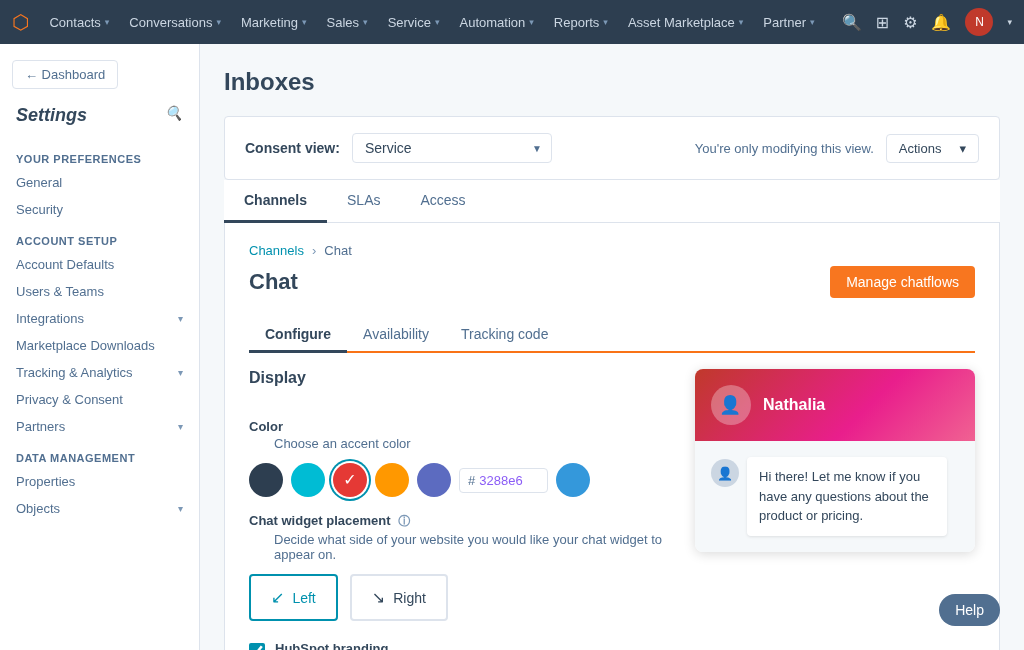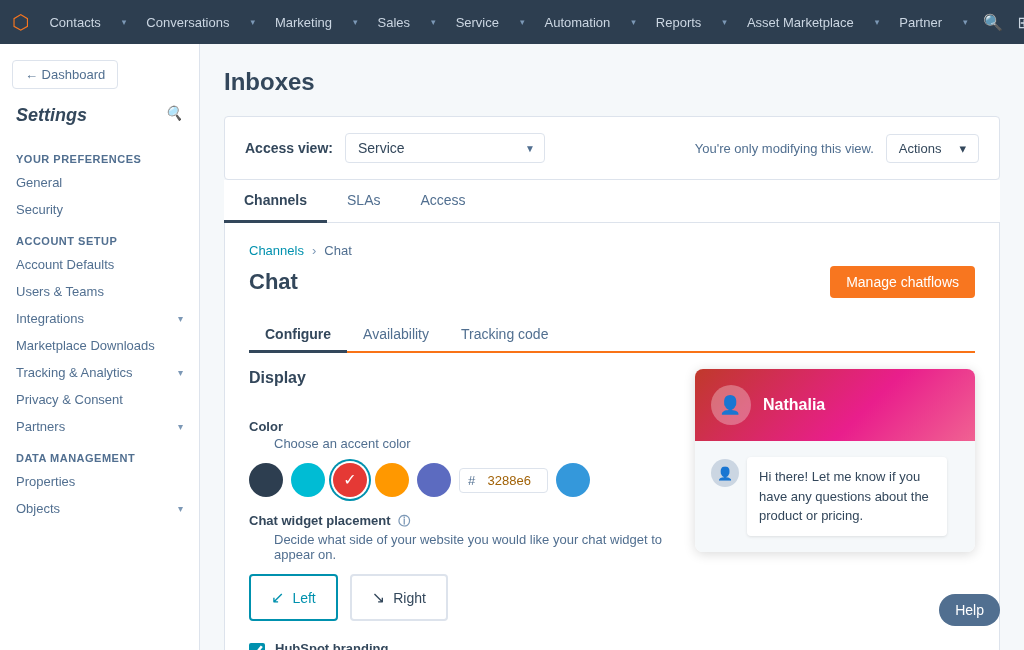--- a/index.html
+++ b/index.html
@@ -15,21 +15,21 @@
       gap: 4px;
     }
     .nav-logo { color: #f8761f; font-size: 20px; margin-right: 8px; }
     .nav-item {
       color: #cbd6e2;
       font-size: 13px;
       padding: 4px 8px;
       cursor: pointer;
       display: flex;
       align-items: center;
-      gap: 21px;
+      gap: 4px;
       white-space: nowrap;
     }
     .nav-chevron { font-size: 9px; color: #7c98b6; }
     .nav-spacer { flex: 1; }
     .nav-icons { display: flex; align-items: center; gap: 14px; }
     .nav-icon { color: #cbd6e2; font-size: 16px; cursor: pointer; }
     .nav-avatar { width: 28px; height: 28px; border-radius: 50%; background: #c0392b; overflow: hidden; display: flex; align-items: center; justify-content: center; color: white; font-size: 12px; }
 
     
     .layout { display: flex; height: calc(650px - 44px); overflow: hidden; }
@@ -253,22 +253,21 @@
       border-radius: 4px;
       padding: 4px 8px;
       background: #fff;
     }
     .hex-symbol { color: #516f90; font-size: 13px; }
     .hex-input {
       border: none;
       outline: none;
       font-size: 13px;
       width: 60px;
-      color: #a16207;
-      text-align: center;
+      color: #8b5cf6;
     }
 
     
     .placement-section { margin-bottom: 20px; }
     .placement-options { display: flex; gap: 12px; margin-top: 10px; }
     .placement-option {
       border: 2px solid #dde3ec;
       border-radius: 4px;
       padding: 12px 20px;
       cursor: pointer;
@@ -463,21 +462,21 @@
       <span>Objects</span>
       <span class="sidebar-chevron">▾</span>
     </div>
   </aside>
 
   <main class="main">
     <h1 class="page-title">Inboxes</h1>
 
     <div class="current-view-bar">
       <div class="current-view-left">
-        <span class="current-view-label">Access view:</span>
+        <span class="current-view-label">Consent view:</span>
         <div class="view-select-wrapper">
           <select class="view-select">
             <option>Service</option>
             <option>Sales</option>
           </select>
         </div>
       </div>
       <div class="current-view-right">
         <span class="modifying-text">You're only modifying this view.</span>
         <button class="actions-btn">

